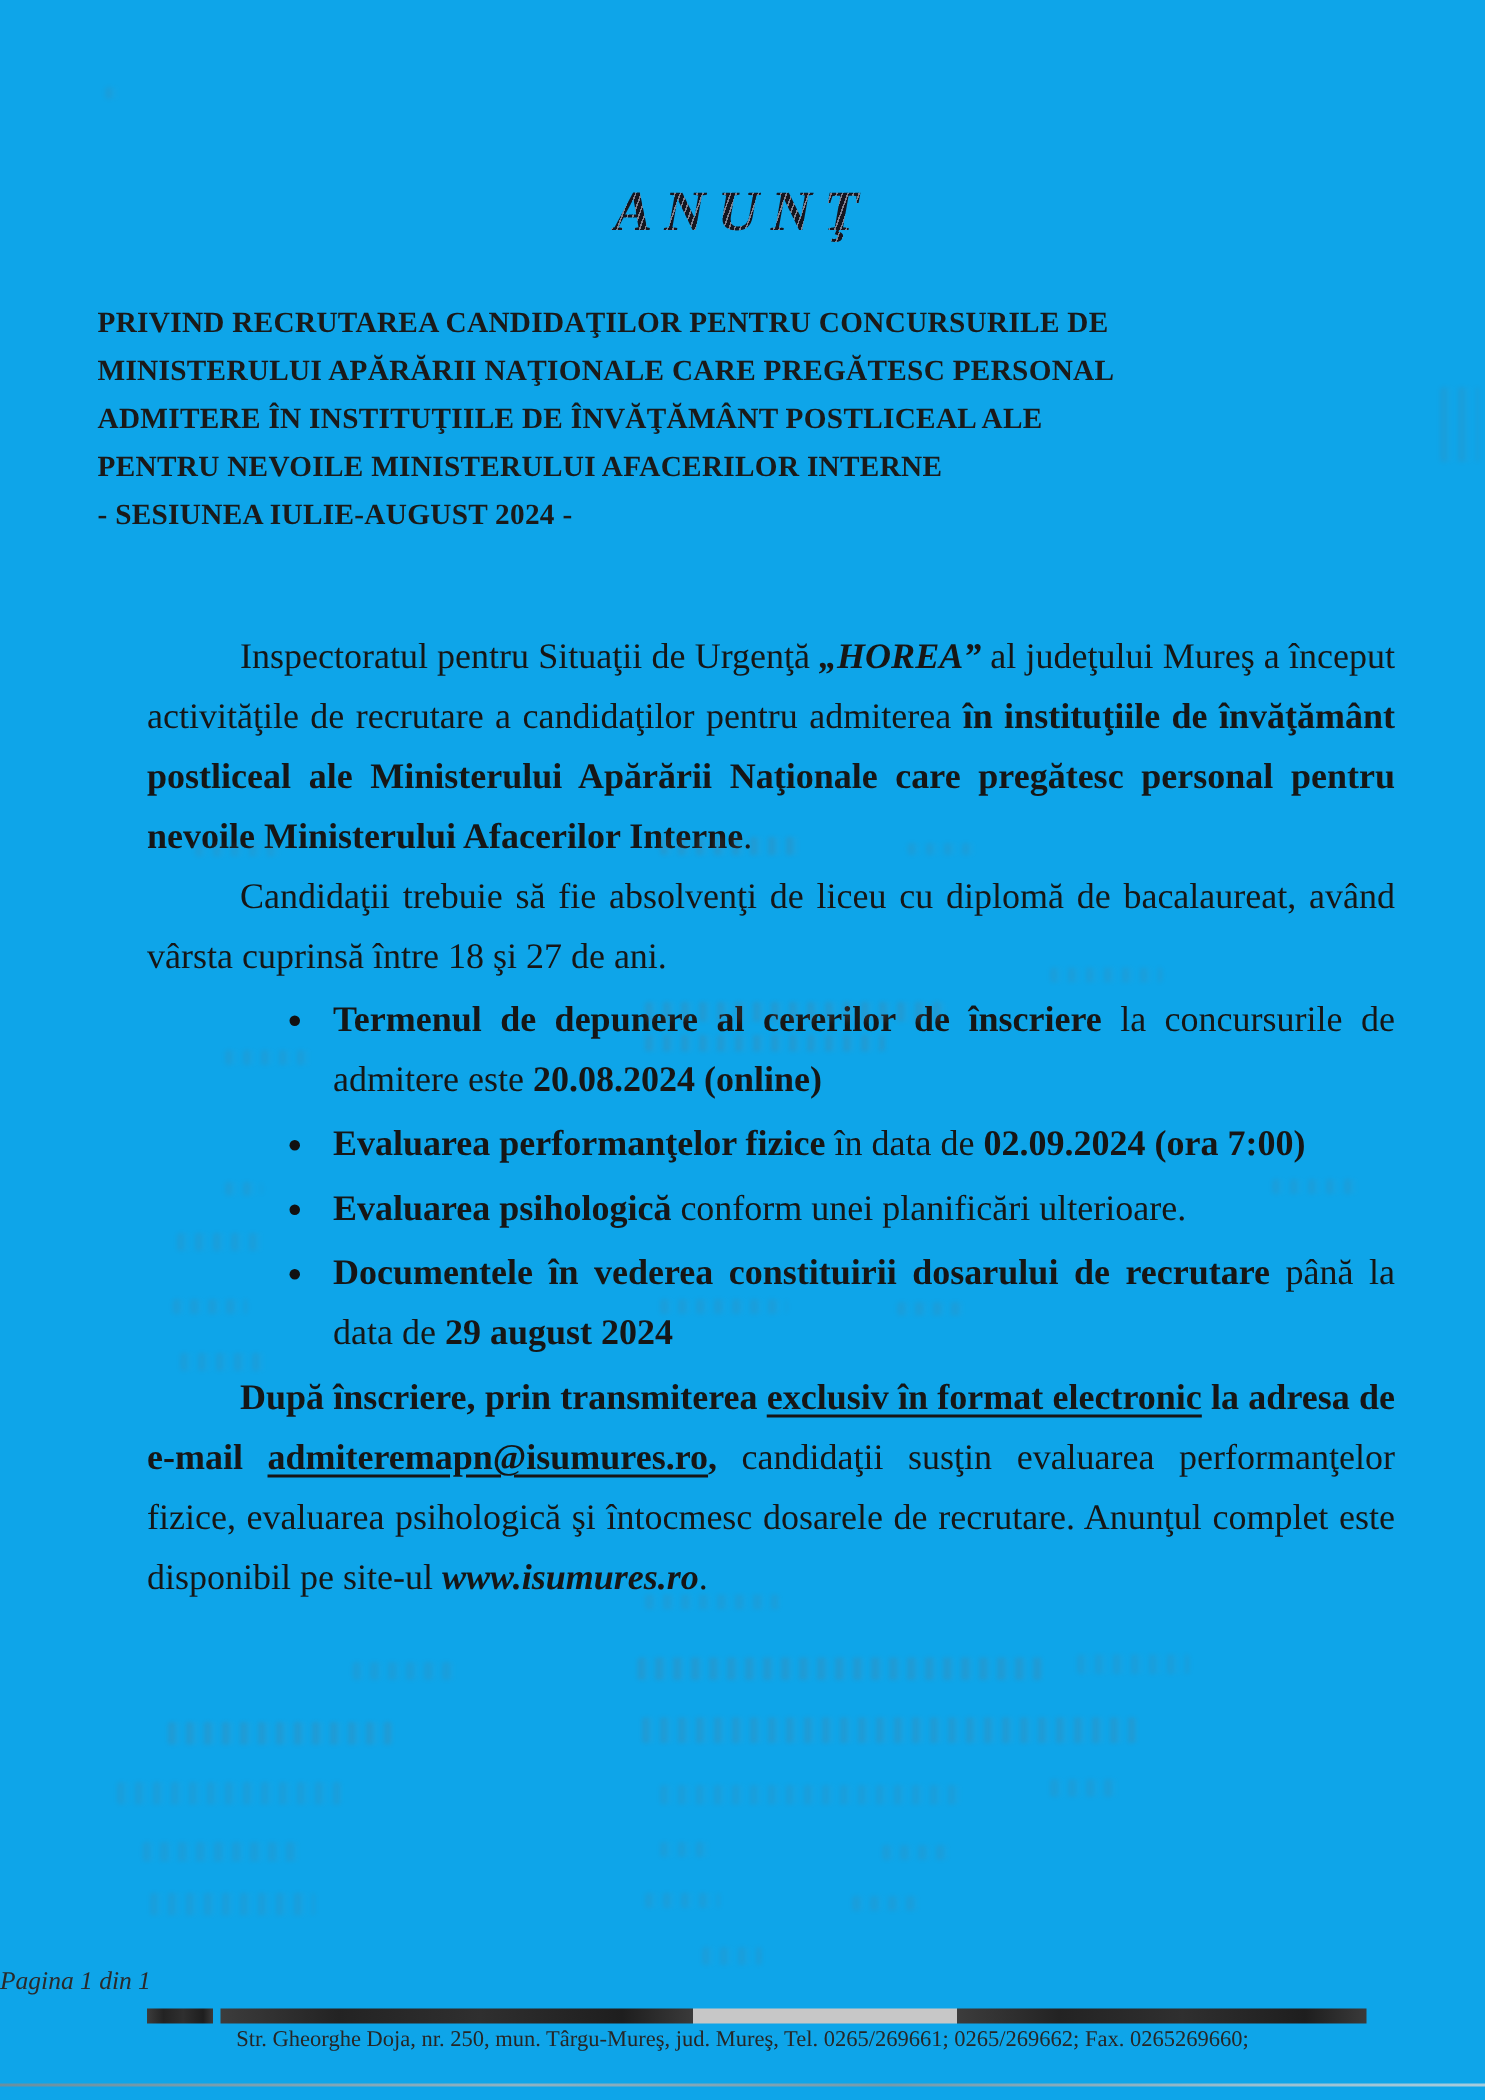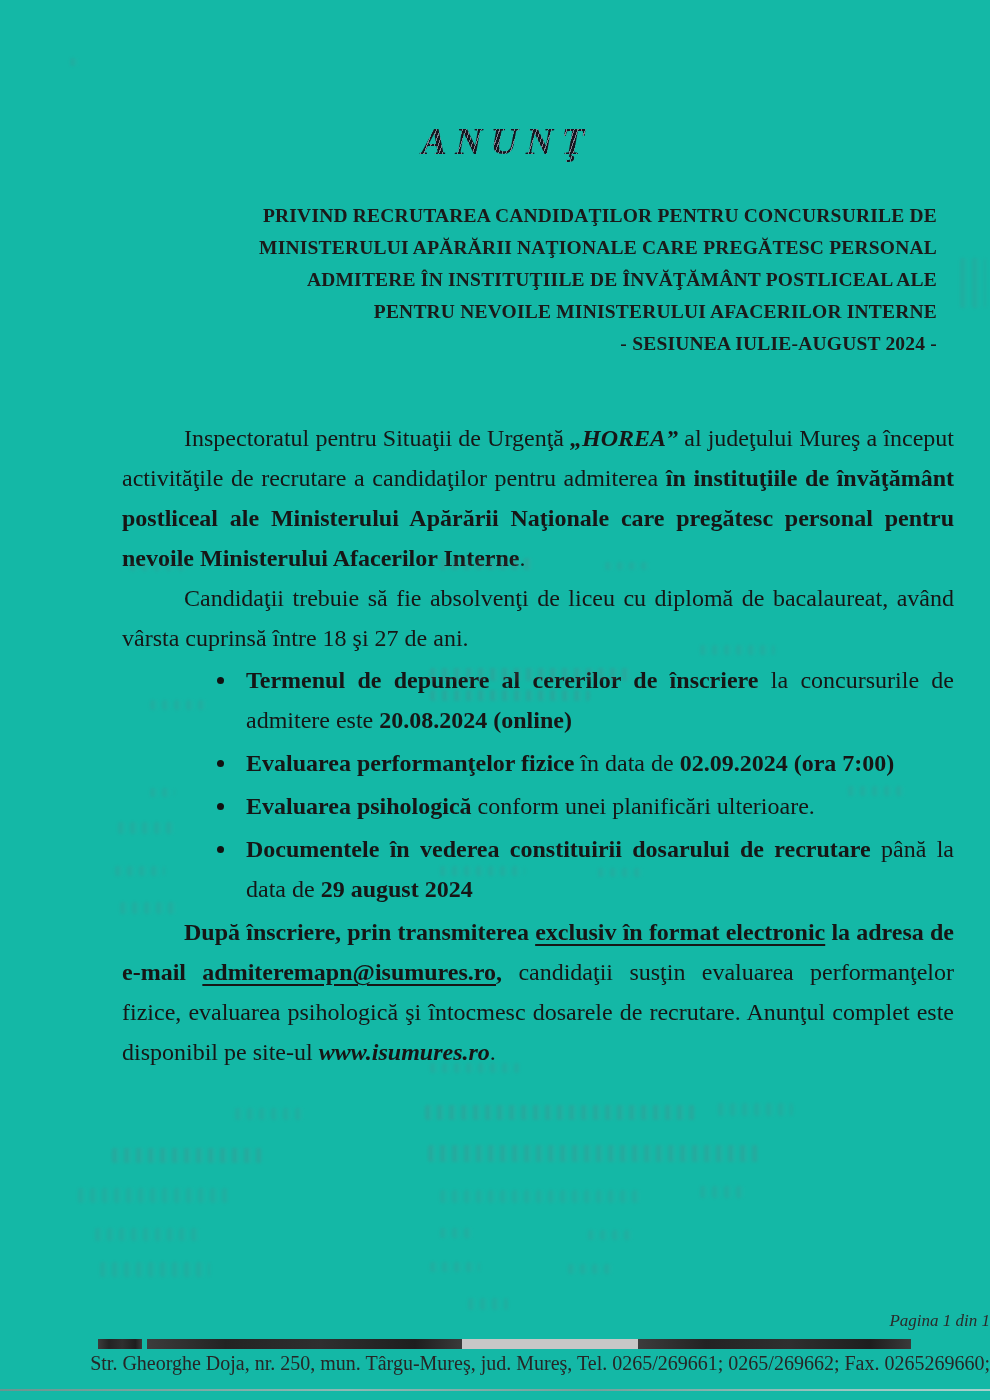--- a/index.html
+++ b/index.html
@@ -6,23 +6,22 @@
   body {
     width:990px; height:1400px;
     background:#ffffff;
     font-family:"Liberation Serif","DejaVu Serif",serif;
     color:#1c1c1c;
     position:relative;
     overflow:hidden;
   }
   .page {
     position:absolute; inset:0;
-    background:#14b8a6;
+    background:#0ea5e9;
     overflow:hidden;
-    padding-left:24px;
   }
 
   
   .doc-title {
     margin:118px 0 0 0;
     text-align:center;
     font-size:38px; line-height:46px;
     font-weight:bold; font-style:italic;
     letter-spacing:8px;
     color:#23232e;
@@ -32,21 +31,21 @@
       background:repeating-linear-gradient(110deg,#15151f 0 2.5px,#80808e 2.5px 3.5px);
       -webkit-background-clip:text; background-clip:text;
       color:transparent;
     }
   }
 
   
   .doc-heading {
     margin:36px auto 0 auto;
     width:860px;
-    text-align:right;
+    text-align:left;
     font-weight:bold;
     font-size:19.5px; line-height:32px;
     color:#1a1a1a;
     letter-spacing:0.2px;
   }
   .heading-line { white-space:nowrap; }
   .session { }
 
   
   .doc-body {
@@ -64,38 +63,38 @@
     width:7px; height:7px; border-radius:50%;
     background:#111;
   }
   .s-bold { font-weight:bold; }
   .s-italic { font-style:italic; }
   .s-underline { text-decoration:underline; text-decoration-thickness:2px; text-underline-offset:4px; }
 
   
   .page-label {
     position:absolute; top:1311px; left:0; width:100%;
-    text-align:right; font-style:italic;
+    text-align:left; font-style:italic;
     font-size:17px; color:#2a2a2a;
   }
   .footer-bar { position:absolute; top:1339px; left:98px; width:813px; height:10px; }
   .bar-seg { position:absolute; top:0; height:10px; }
   .bar-dark {
     background:linear-gradient(90deg,#3c3c3c,#232323 25%,#2f2f2f 55%,#1e1e1e 85%,#3a3a3a);
   }
   .bar-light { background:#c7c7c7; }
   .seg-a { left:0;    width:44px; }
   .seg-b { left:49px; width:315px; }
   .seg-c { left:364px;width:176px; }
   .seg-d { left:540px;width:273px; }
 
   .footer-address {
     position:absolute; top:1352px; left:0; width:100%;
-    text-align:right;
-    font-size:20px; color:#262626;
+    text-align:center;
+    font-size:15px; color:#262626;
   }
   .bottom-scan-line {
     position:absolute; top:1389px; left:0; width:100%; height:2px;
     background:linear-gradient(90deg,#888 0%,#b8b8b8 35%,#979797 60%,#c9c9c9 85%,#d9d9d9 100%);
     opacity:.75;
   }
 
   
   .smudge {
     position:absolute;

